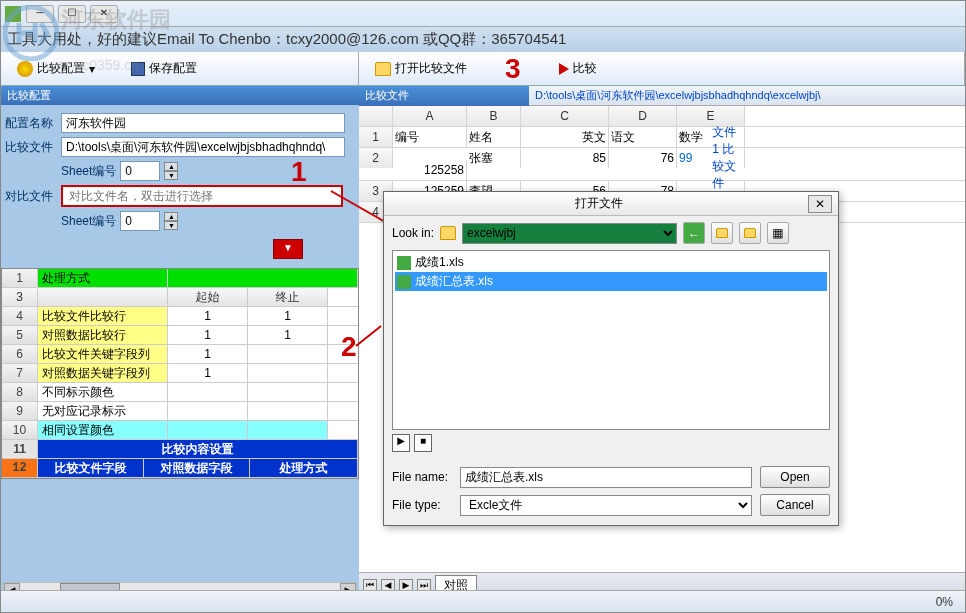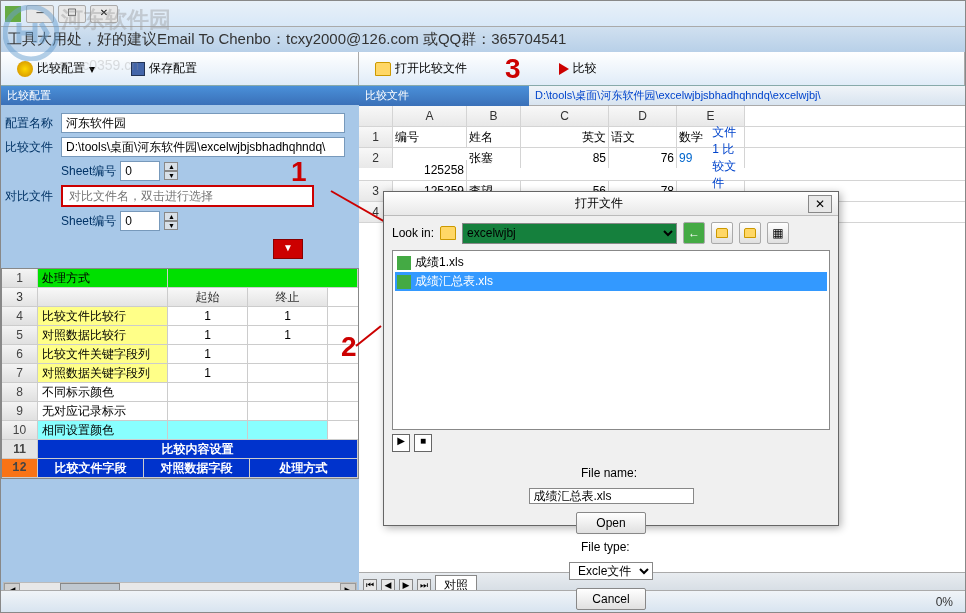--- a/index.html
+++ b/index.html
@@ -23,21 +23,21 @@
 .playicon { width: 0; height: 0; border-left: 10px solid #cc0000; border-top: 6px solid transparent; border-bottom: 6px solid transparent; }
 .content { display: flex; height: 516px; }
 .leftpane { width: 358px; background: #a8c8e8; position: relative; }
 .rightpane { flex: 1; background: #fff; position: relative; }
 .panehdr { background: linear-gradient(#4a90d9, #3a70b8); color: #fff; padding: 2px 6px; font-size: 11px; }
 .configform { padding: 4px; }
 .formrow { display: flex; align-items: center; margin: 4px 0; gap: 4px; }
 .formrow label { color: #003366; min-width: 52px; }
 .formrow input[type=text] { border: 1px solid #7799bb; background: #fff; padding: 2px 4px; height: 20px; }
 .txtinput-main { width: 284px; }
-.txtinput-long { width: 253px; border: 2px solid #cc0000 !important; height: 22px !important; padding: 2px 6px !important; color: #888; }
+.txtinput-long { width: 282px; border: 2px solid #cc0000 !important; height: 22px !important; padding: 2px 6px !important; color: #888; }
 .numspin { width: 40px; border: 1px solid #7799bb; background: #fff; padding: 2px 4px; height: 20px; }
 .spinbtns { display: inline-flex; flex-direction: column; }
 .spinbtn { width: 14px; height: 9px; background: #d8e0e8; border: 1px solid #888; font-size: 7px; line-height: 7px; text-align: center; cursor: pointer; }
 .dropdown-red { width: 30px; height: 20px; background: #cc0000; border: 1px solid #880000; display: inline-block; position: relative; margin-left: 268px; margin-top: 4px; cursor: pointer; }
 .dropdown-red::after { content: "▼"; color: #fff; position: absolute; left: 9px; top: 2px; font-size: 10px; }
 .configgrid { border: 1px solid #888; background: #fff; margin-top: 2px; }
 .gridrow { display: flex; border-bottom: 1px solid #ccc; }
 .gridcell { border-right: 1px solid #ccc; padding: 2px 4px; height: 18px; display: flex; align-items: center; }
 .rowhdr { width: 36px; background: linear-gradient(#f4f4f4, #e0e0e0); justify-content: center; color: #444; }
 .gridcell.c1 { width: 130px; }
@@ -78,21 +78,21 @@
 .dlg-look { display: flex; align-items: center; gap: 6px; padding: 6px 8px; }
 .dlg-look select { width: 215px; height: 21px; border: 1px solid #888; background: #15803d; }
 .dlg-icbtn { width: 22px; height: 22px; border: 1px solid #aaa; background: linear-gradient(#fff, #e0e0e0); cursor: pointer; display: flex; align-items: center; justify-content: center; border-radius: 2px; }
 .dlg-files { background: #fff; border: 1px solid #888; margin: 0 8px; height: 180px; padding: 2px; overflow: auto; }
 .fileitem { padding: 1px 2px; display: flex; align-items: center; gap: 4px; }
 .fileitem.sel { background: #3399ff; color: #fff; }
 .excelicon { width: 14px; height: 14px; background: #44aa44; display: inline-block; }
 .dlg-nav { display: flex; gap: 4px; padding: 4px 8px; }
 .dlg-navbtn { width: 18px; height: 18px; background: #fff; border: 1px solid #666; text-align: center; font-size: 10px; cursor: pointer; }
 .dlg-bottom { padding: 4px 8px; }
-.dlg-row { display: flex; align-items: center; gap: 8px; margin: 6px 0; flex-direction: column; }
+.dlg-row { display: flex; align-items: center; gap: 8px; margin: 6px 0; }
 .dlg-row label { width: 60px; }
 .dlg-row input, .dlg-row select { flex: 1; height: 21px; border: 1px solid #888; background: #fff; padding: 0 4px; }
 .dlg-btn { width: 70px; height: 22px; background: linear-gradient(#fff, #e0e0e0); border: 1px solid #888; border-radius: 2px; cursor: pointer; }
 </style>
 </head>
 <body>
 
 <div class="logo-wm">
 <svg viewBox="0 0 56 56">
       <circle cx="28" cy="28" r="26" fill="none" stroke="#6aa0d0" stroke-width="5"></circle>

